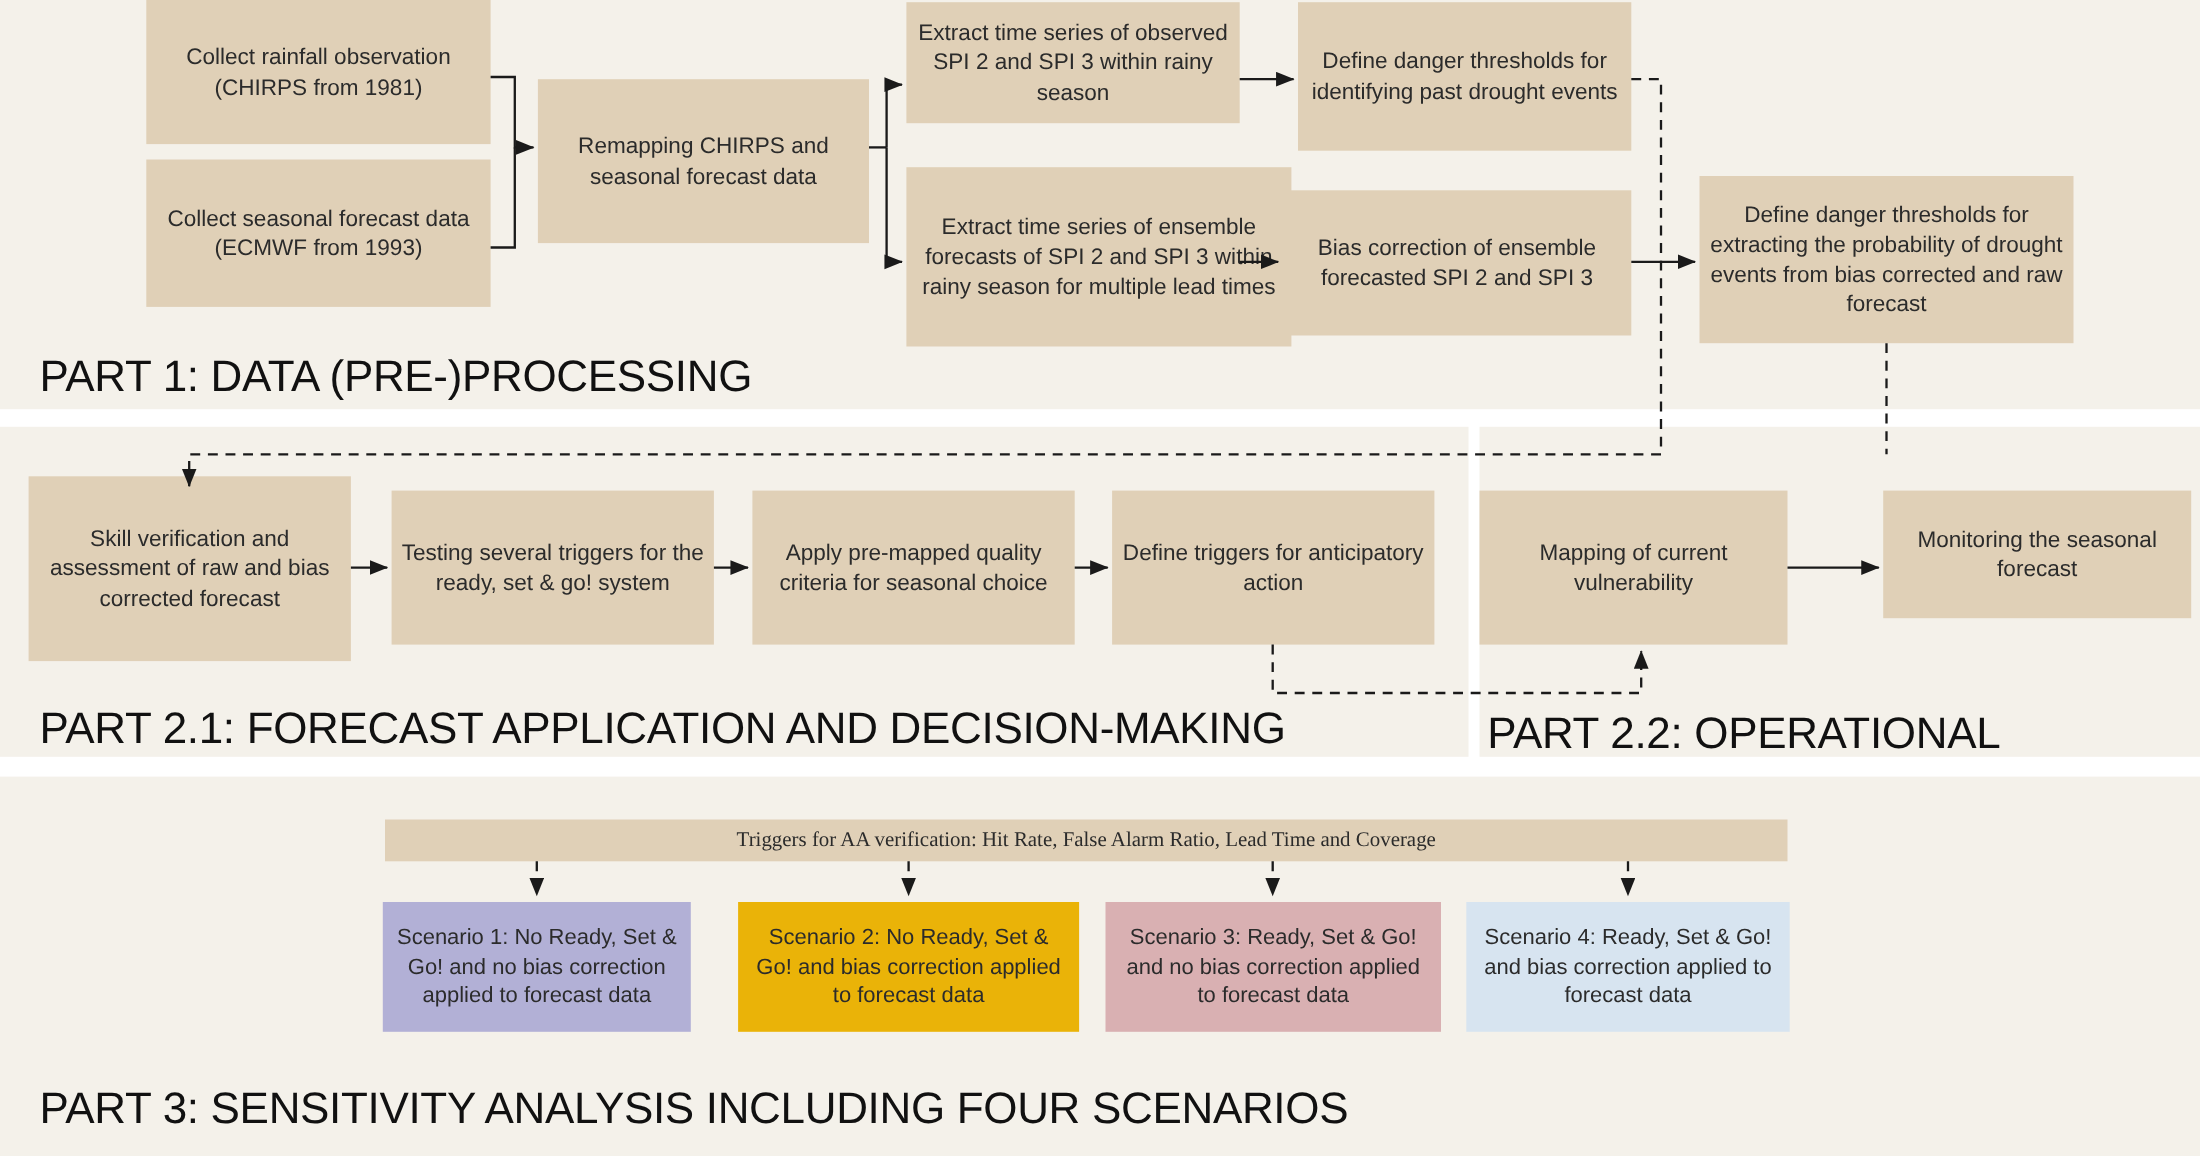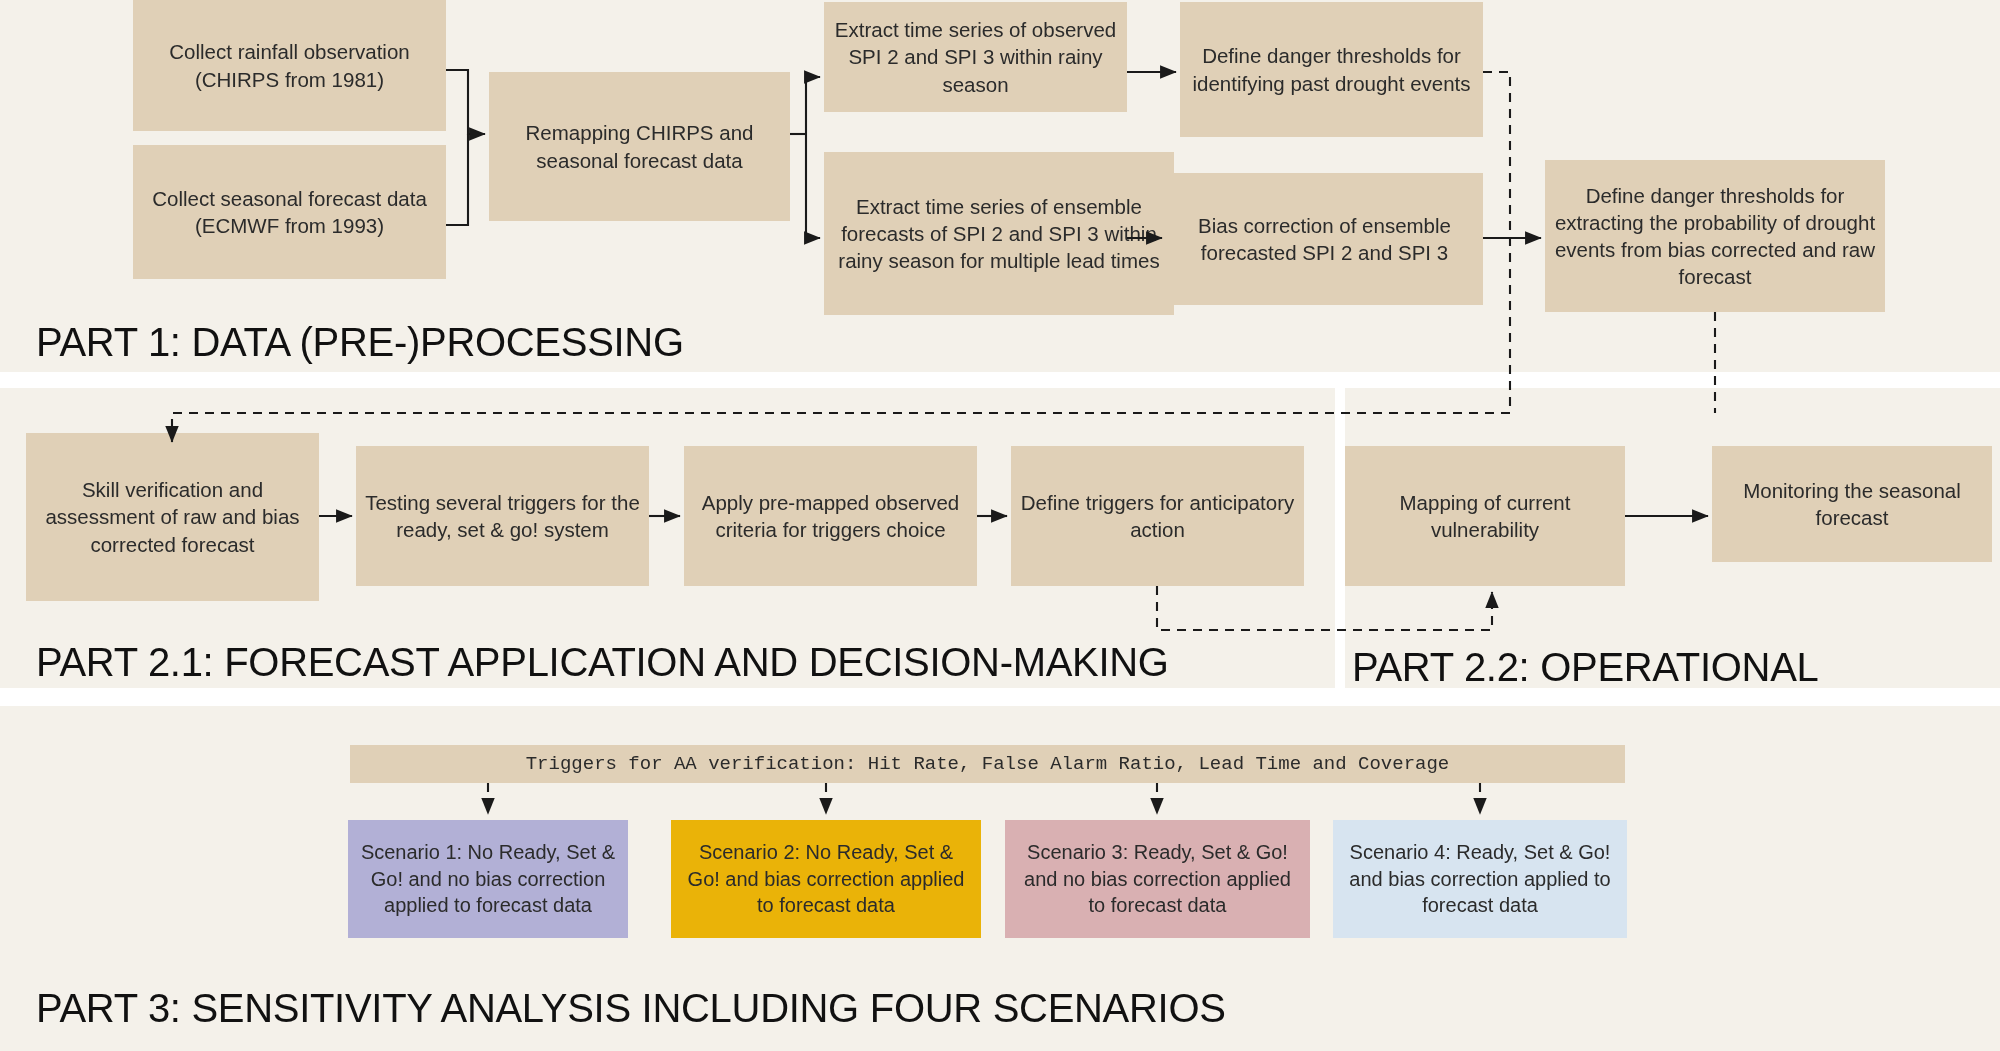--- a/index.html
+++ b/index.html
@@ -31,21 +31,21 @@
   .node span{display:block;width:100%;}
 
   .banner{
     position:absolute;
     background:#e0d0b7;
     color:#2b2b2b;
     display:flex;align-items:center;justify-content:center;
     text-align:center;
     font-size:19px;
     box-sizing:border-box;
-    font-family:Liberation Mono, monospace;
+    font-family:Liberation Serif, serif;
   }
 
   .scenario{
     position:absolute;
     display:flex;align-items:center;justify-content:center;
     text-align:center;
     font-size:20px;line-height:1.34;
     color:#2b2b2b;
     padding:6px 12px;
     box-sizing:border-box;
@@ -109,21 +109,21 @@
 
   <div class="node" style="left:26px;top:433px;width:293px;height:168px;">
     <span>Skill verification and assessment of raw and bias corrected forecast</span>
   </div>
 
   <div class="node" style="left:356px;top:446px;width:293px;height:140px;">
     <span>Testing several triggers for the ready, set &amp; go! system</span>
   </div>
 
   <div class="node" style="left:684px;top:446px;width:293px;height:140px;">
-    <span>Apply pre-mapped observed criteria for triggers choice</span>
+    <span>Apply pre-mapped quality criteria for seasonal choice</span>
   </div>
 
   <div class="node" style="left:1011px;top:446px;width:293px;height:140px;">
     <span>Define triggers for anticipatory action</span>
   </div>
 
   <div class="part-label" style="left:36px;top:640px;">PART 2.1: FORECAST APPLICATION AND DECISION-MAKING</div>
 
   <div class="node" style="left:1345px;top:446px;width:280px;height:140px;">
     <span>Mapping of current vulnerability</span>

